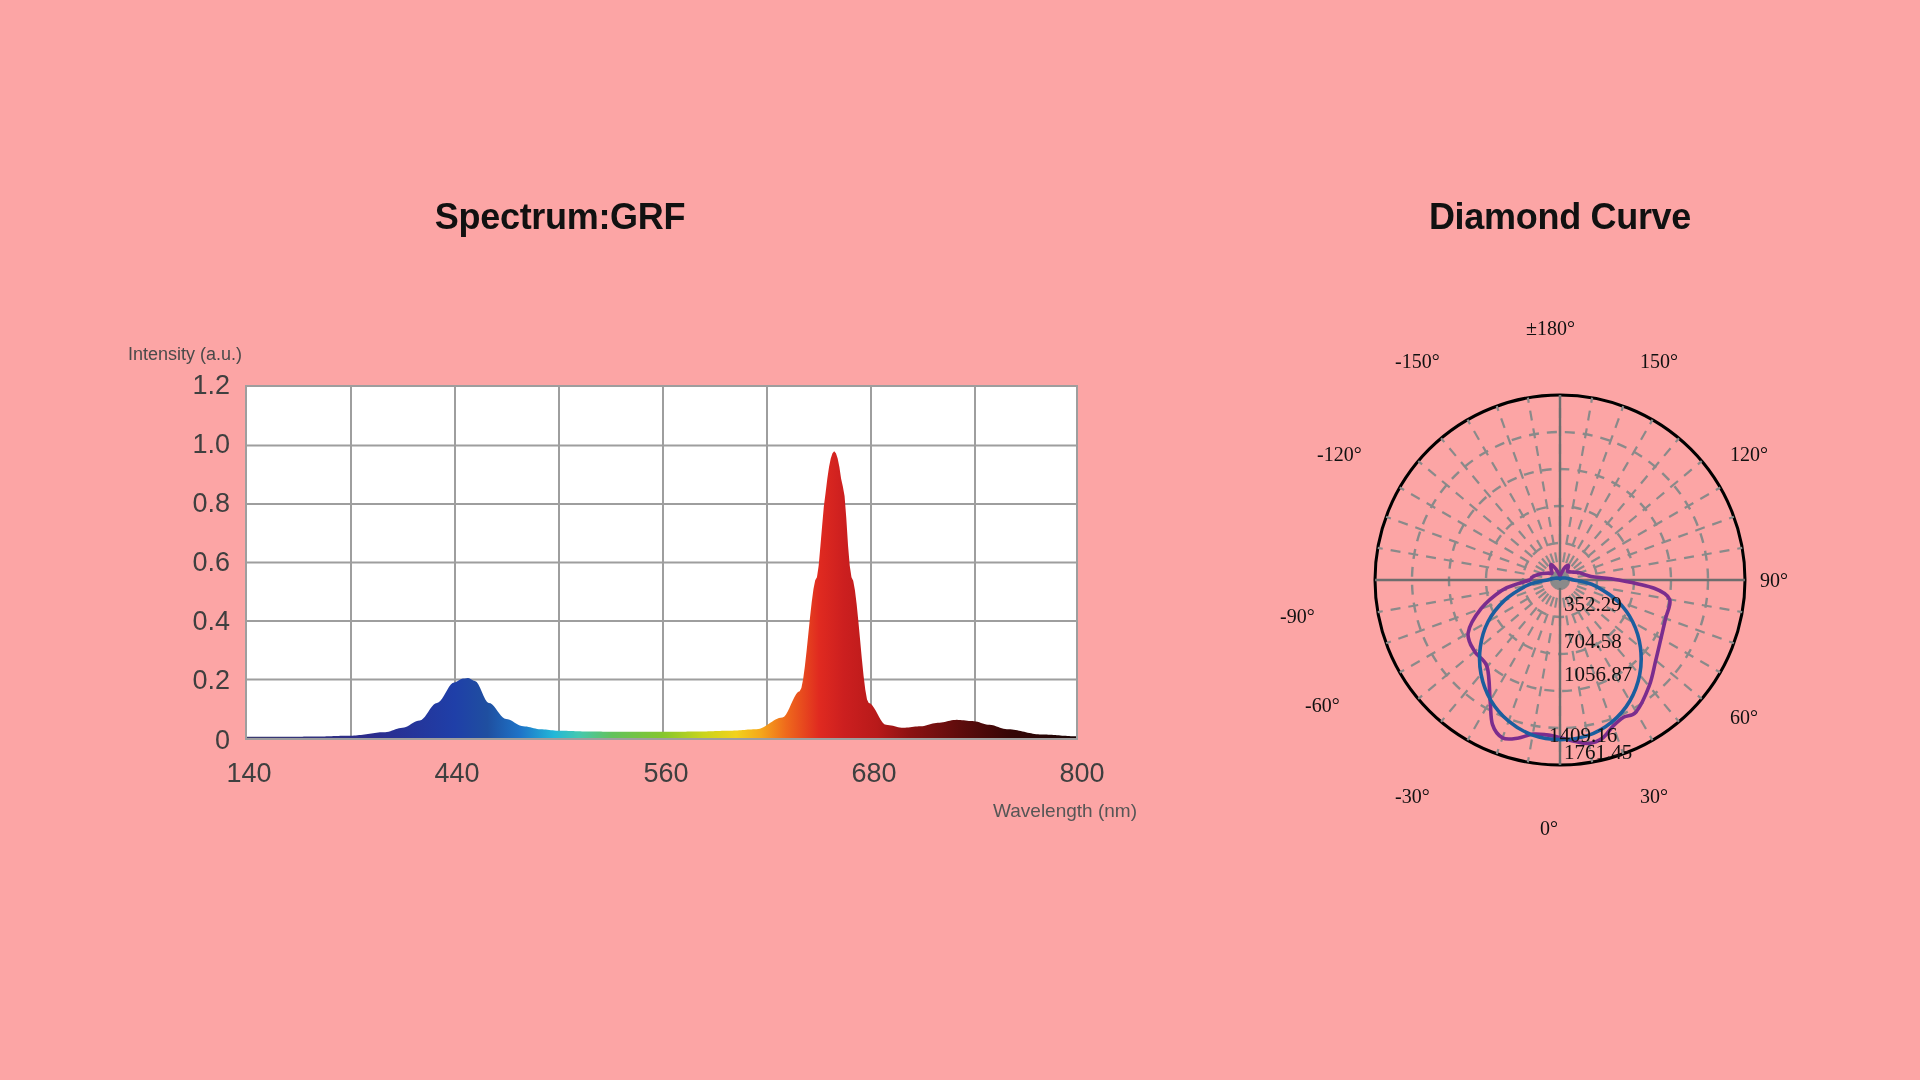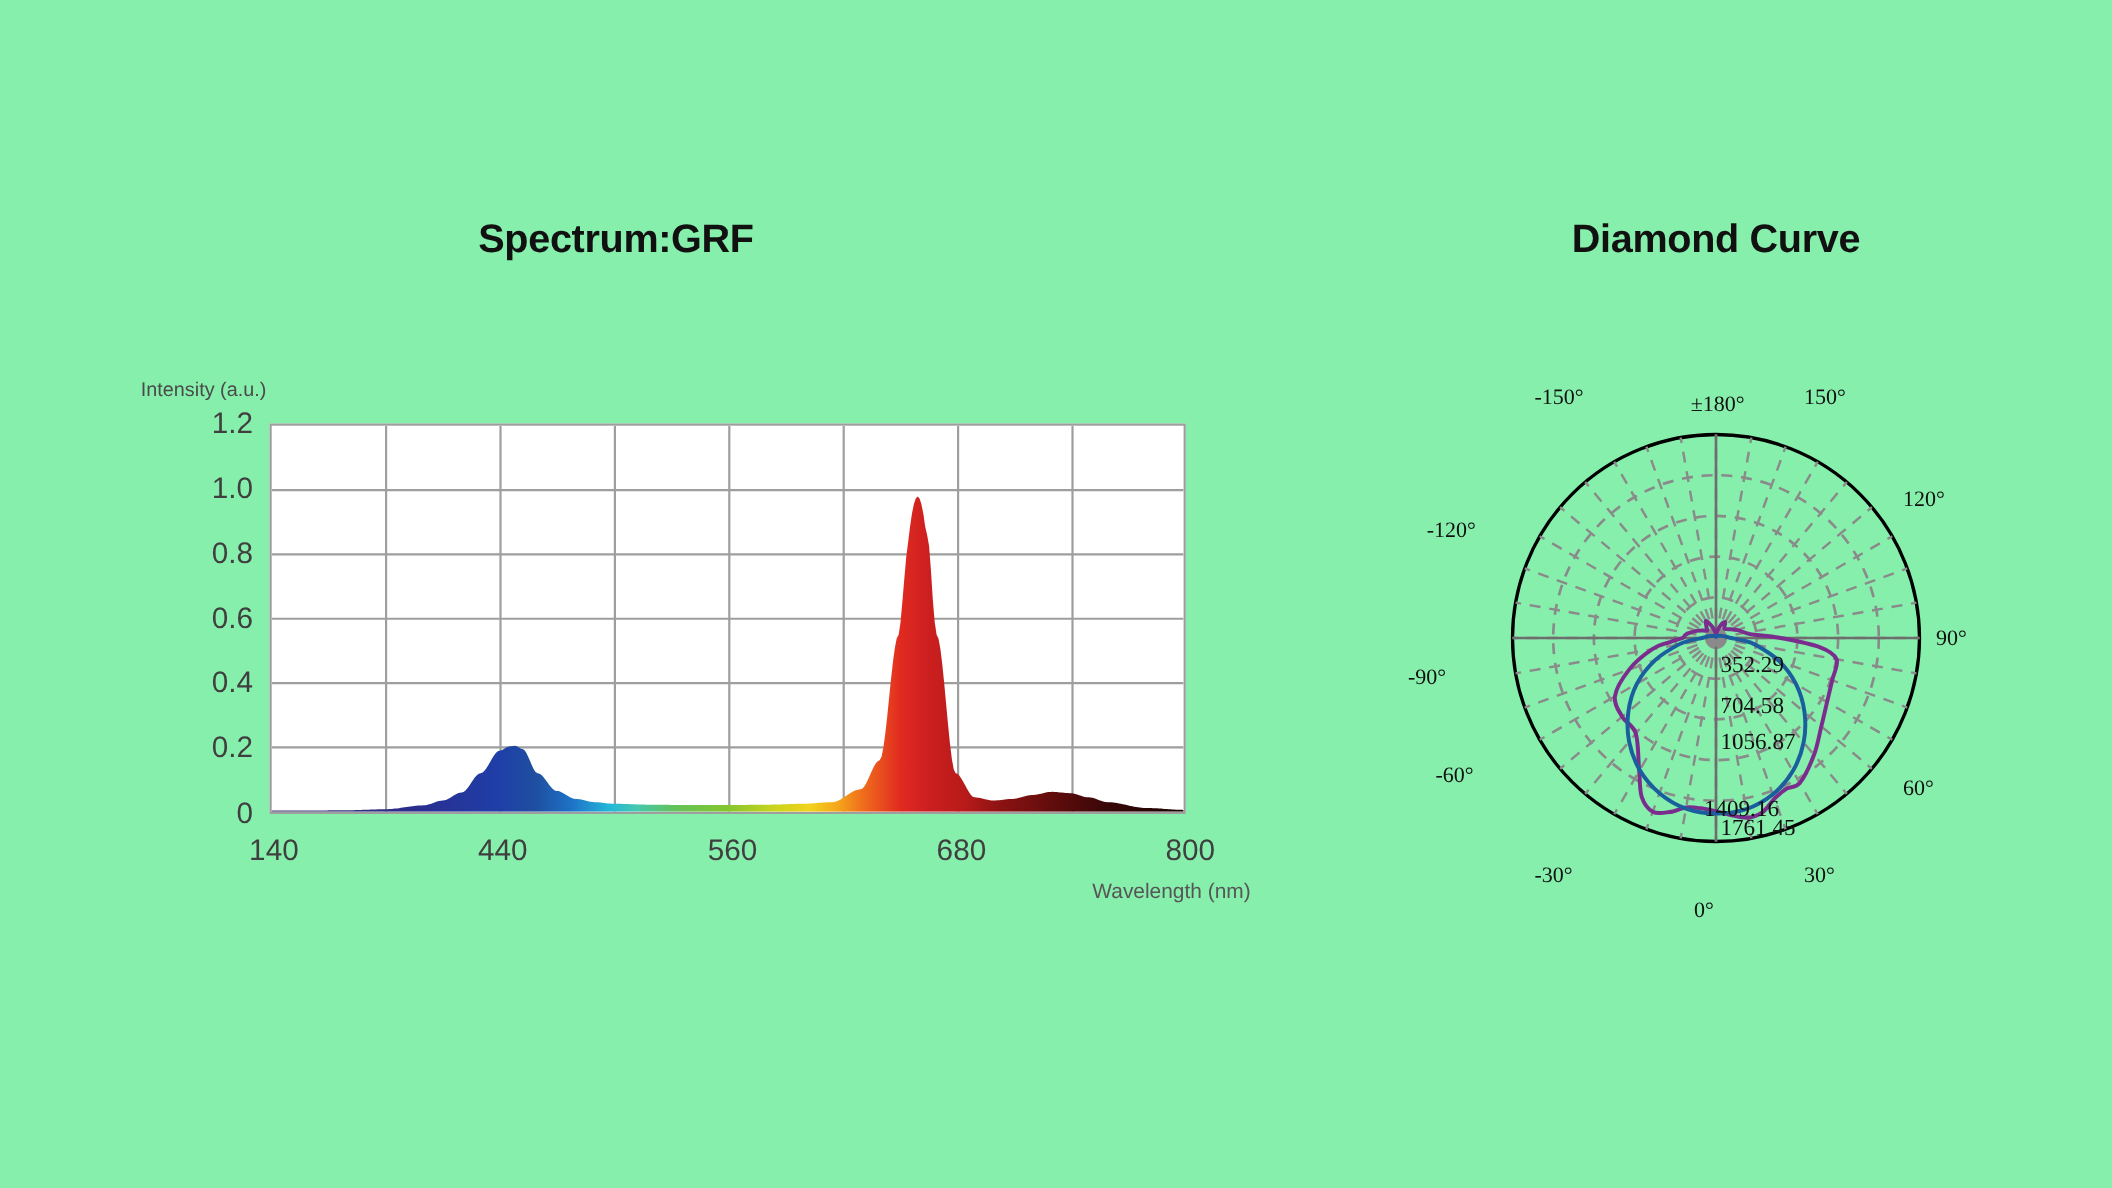--- a/index.html
+++ b/index.html
@@ -6,21 +6,21 @@
   html, body {
     margin: 0; padding: 0;
     width: 1920px; height: 1080px;
     background: #ffffff;
     font-family: "Liberation Sans", sans-serif;
     overflow: hidden;
   }
   #page {
     position: relative;
     width: 1920px; height: 1080px;
-    background: #86efac;
+    background: #fca5a5;
   }
 
   
   .panel { position: absolute; }
   #spectrum-panel { left: 0; top: 0; width: 1200px; height: 1080px; }
   #polar-panel    { left: 1200px; top: 0; width: 720px; height: 859px; }
 
   .panel-title {
     position: absolute;
     text-align: center;
@@ -253,24 +253,24 @@
         <g stroke="#6e6e6e" stroke-width="2.4">
           <line x1="335" y1="65" x2="335" y2="435"></line>
           <line x1="150" y1="250" x2="520" y2="250"></line>
         </g>
         <circle cx="335" cy="250" r="8" fill="#8a8a8a"></circle>
         <path id="polar-series-0" fill="none" stroke-width="3.6" stroke-linejoin="round" stroke-linecap="round" d="M 335.00 246.85 C 334.82 246.34 334.56 245.08 333.91 243.79 C 333.25 242.51 332.35 240.69 331.05 239.14 C 329.74 237.60 326.88 234.47 326.07 234.54 C 325.27 234.60 326.08 238.09 326.22 239.54 C 326.37 240.99 327.46 242.64 326.95 243.25 C 326.45 243.85 324.80 243.13 323.18 243.17 C 321.56 243.22 319.40 243.13 317.24 243.53 C 315.07 243.94 311.92 244.96 310.18 245.62 C 308.43 246.29 307.69 246.80 306.75 247.53 C 305.81 248.26 306.81 248.98 304.54 250.00 C 302.28 251.02 297.73 251.96 293.15 253.66 C 288.57 255.36 283.26 256.03 277.08 260.21 C 270.89 264.39 261.70 271.60 256.05 278.74 C 250.39 285.87 244.19 295.90 243.13 303.04 C 242.08 310.18 246.56 315.92 249.72 321.56 C 252.88 327.20 259.52 328.66 262.09 336.89 C 264.66 345.13 264.25 361.34 265.16 370.97 C 266.06 380.60 265.47 388.53 267.53 394.68 C 269.59 400.84 273.35 405.65 277.53 407.91 C 281.70 410.17 287.54 408.89 292.59 408.26 C 297.64 407.63 303.02 404.68 307.83 404.11 C 312.64 403.54 316.92 404.28 321.45 404.85 C 325.98 405.42 330.39 406.49 335.00 407.54 C 339.61 408.59 344.29 410.15 349.10 411.13 C 353.90 412.11 359.10 413.90 363.82 413.42 C 368.53 412.94 373.35 411.15 377.41 408.26 C 381.46 405.37 384.58 399.60 388.16 396.07 C 391.75 392.53 395.09 389.43 398.92 387.07 C 402.75 384.71 406.95 387.03 411.14 381.89 C 415.34 376.74 420.85 364.79 424.11 356.20 C 427.38 347.61 428.77 338.32 430.74 330.34 C 432.72 322.35 434.32 315.27 435.96 308.29 C 437.60 301.31 439.16 294.93 440.60 288.44 C 442.05 281.94 446.54 274.36 444.64 269.33 C 442.73 264.30 437.64 261.46 429.16 258.24 C 420.69 255.02 403.75 251.88 393.82 250.00 C 383.88 248.12 374.85 247.77 369.53 246.98 C 364.21 246.19 364.36 245.95 361.89 245.26 C 359.43 244.56 356.95 243.34 354.74 242.82 C 352.53 242.29 350.32 242.28 348.64 242.12 C 346.96 241.97 345.69 242.06 344.65 241.90 C 343.62 241.74 342.63 242.23 342.43 241.15 C 342.22 240.07 343.92 235.95 343.40 235.45 C 342.88 234.95 340.53 236.77 339.31 238.16 C 338.09 239.55 336.81 242.35 336.09 243.79 C 335.38 245.24 335.18 246.34 335.00 246.85" stroke="#7b2d8e"></path>
         <path id="polar-series-1" fill="none" stroke-width="3.6" stroke-linejoin="round" stroke-linecap="round" d="M 335.00 248.95 C 334.96 248.92 334.87 248.83 334.78 248.76 C 334.69 248.69 334.58 248.59 334.46 248.52 C 334.34 248.45 334.21 248.41 334.05 248.36 C 333.90 248.31 333.73 248.27 333.51 248.23 C 333.30 248.19 333.05 248.13 332.75 248.11 C 332.45 248.09 332.17 248.09 331.73 248.11 C 331.28 248.13 330.81 248.12 330.07 248.20 C 329.32 248.29 328.08 248.48 327.24 248.63 C 326.41 248.79 325.87 248.90 325.06 249.13 C 324.25 249.36 324.40 249.53 322.40 250.00 C 320.39 250.47 316.62 250.92 313.03 251.92 C 309.44 252.93 306.42 252.99 300.87 256.02 C 295.32 259.05 286.02 264.20 279.73 270.12 C 273.44 276.03 267.21 283.70 263.14 291.49 C 259.08 299.27 256.54 308.06 255.35 316.84 C 254.16 325.61 254.29 335.26 256.01 344.13 C 257.74 353.00 261.08 362.23 265.68 370.06 C 270.29 377.90 276.64 385.28 283.63 391.13 C 290.63 396.98 299.08 402.06 307.64 405.15 C 316.20 408.23 325.87 409.56 335.00 409.64 C 344.13 409.73 353.83 408.58 362.45 405.66 C 371.07 402.74 379.66 397.90 386.73 392.12 C 393.79 386.34 400.19 378.84 404.84 370.97 C 409.50 363.11 412.89 353.85 414.66 344.94 C 416.43 336.03 416.60 326.33 415.46 317.51 C 414.31 308.69 411.63 299.79 407.76 292.01 C 403.90 284.23 398.34 276.77 392.24 270.83 C 386.15 264.90 376.73 259.50 371.20 256.38 C 365.67 253.26 362.82 253.17 359.06 252.11 C 355.31 251.04 350.92 250.50 348.65 250.00 C 346.39 249.50 346.36 249.33 345.46 249.08 C 344.57 248.84 344.13 248.71 343.27 248.54 C 342.42 248.37 341.13 248.15 340.33 248.06 C 339.53 247.97 338.96 248.01 338.46 248.00 C 337.96 248.00 337.65 248.02 337.33 248.04 C 337.02 248.07 336.78 248.11 336.55 248.15 C 336.33 248.19 336.16 248.23 336.00 248.27 C 335.83 248.32 335.70 248.34 335.57 248.42 C 335.44 248.50 335.31 248.67 335.22 248.76 C 335.12 248.85 335.04 248.92 335.00 248.95" stroke="#1b5e9e"></path>
       </svg>
 
       
-      <div class="polar-label" style="left:312px; top:-13px;margin-top:40px;">±180°</div>
+      <div class="polar-label" style="left:301px; top:-13px;">±180°</div>
       <div class="polar-label" style="left:170px; top:20px;">-150°</div>
       <div class="polar-label" style="left:415px; top:20px;">150°</div>
-      <div class="polar-label" style="left:72px;  top:113px;margin-top:28px;">-120°</div>
+      <div class="polar-label" style="left:92px;  top:113px;">-120°</div>
       <div class="polar-label" style="left:505px; top:113px;">120°</div>
       <div class="polar-label" style="left:55px;  top:239px;margin-top:36px;">-90°</div>
       <div class="polar-label" style="left:535px; top:239px;">90°</div>
       <div class="polar-label" style="left:80px;  top:364px;">-60°</div>
       <div class="polar-label" style="left:505px; top:376px;">60°</div>
       <div class="polar-label" style="left:170px; top:455px;">-30°</div>
       <div class="polar-label" style="left:415px; top:455px;">30°</div>
       <div class="polar-label" style="left:315px; top:487px;">0°</div>
 
       

